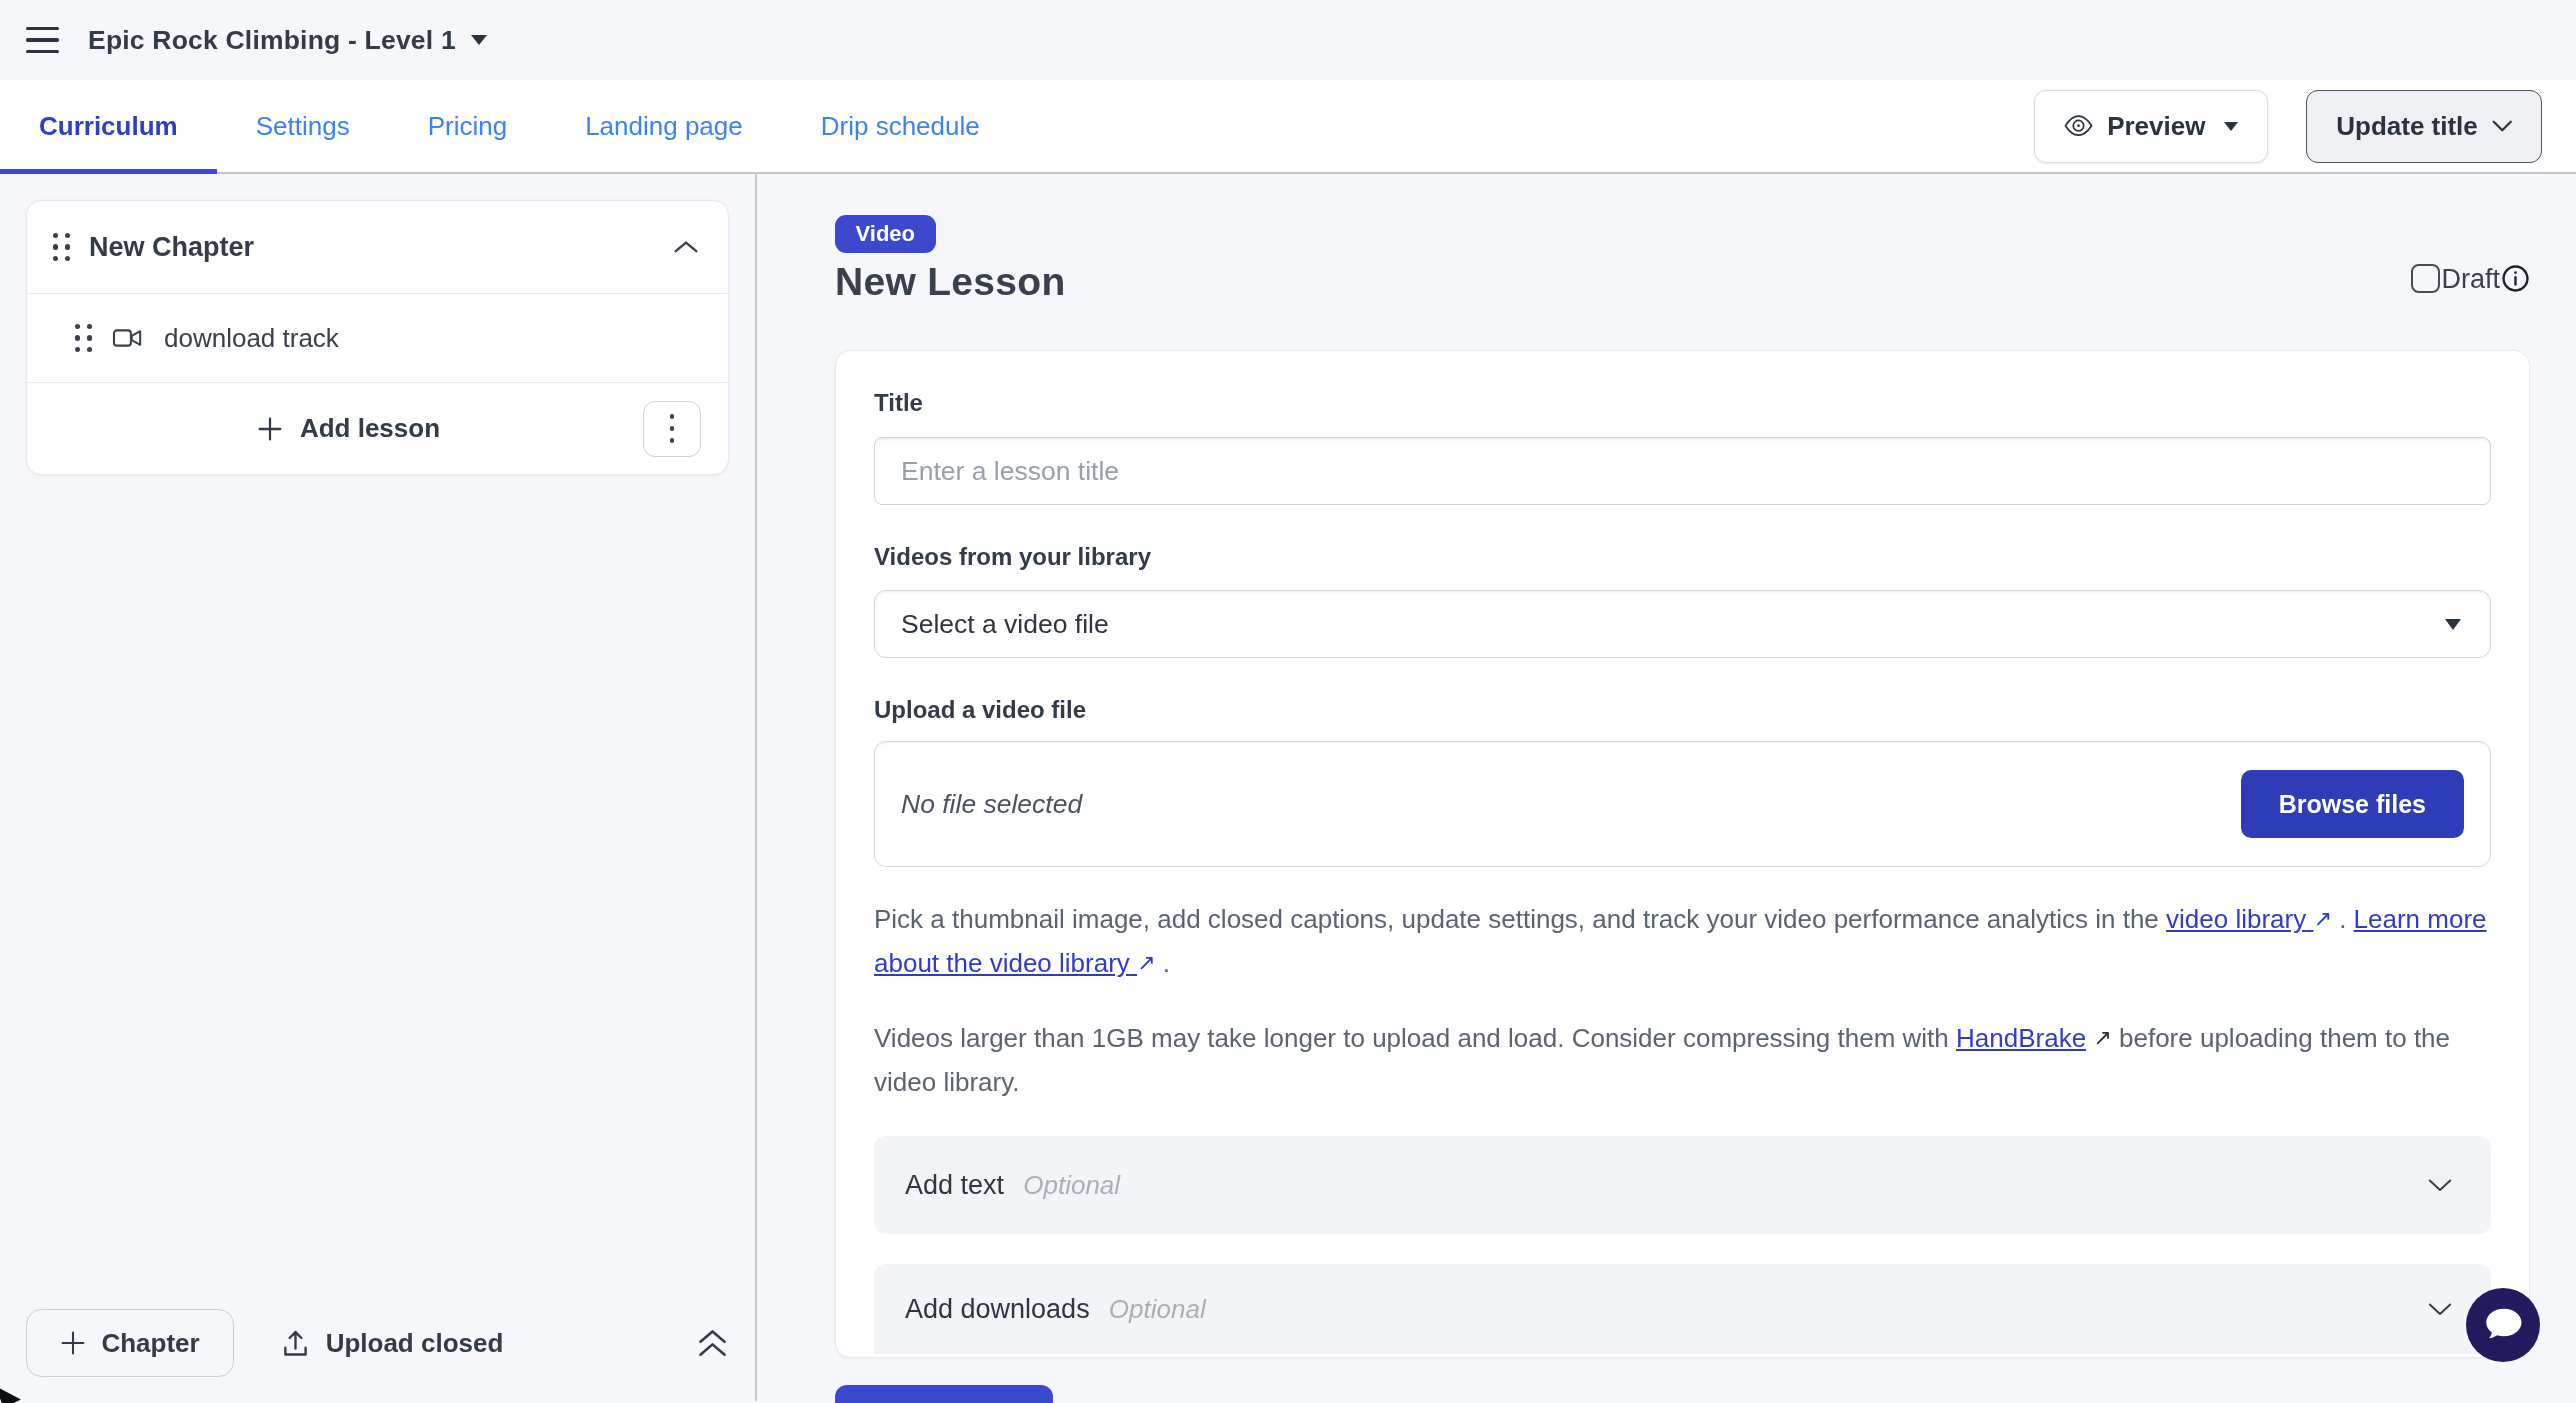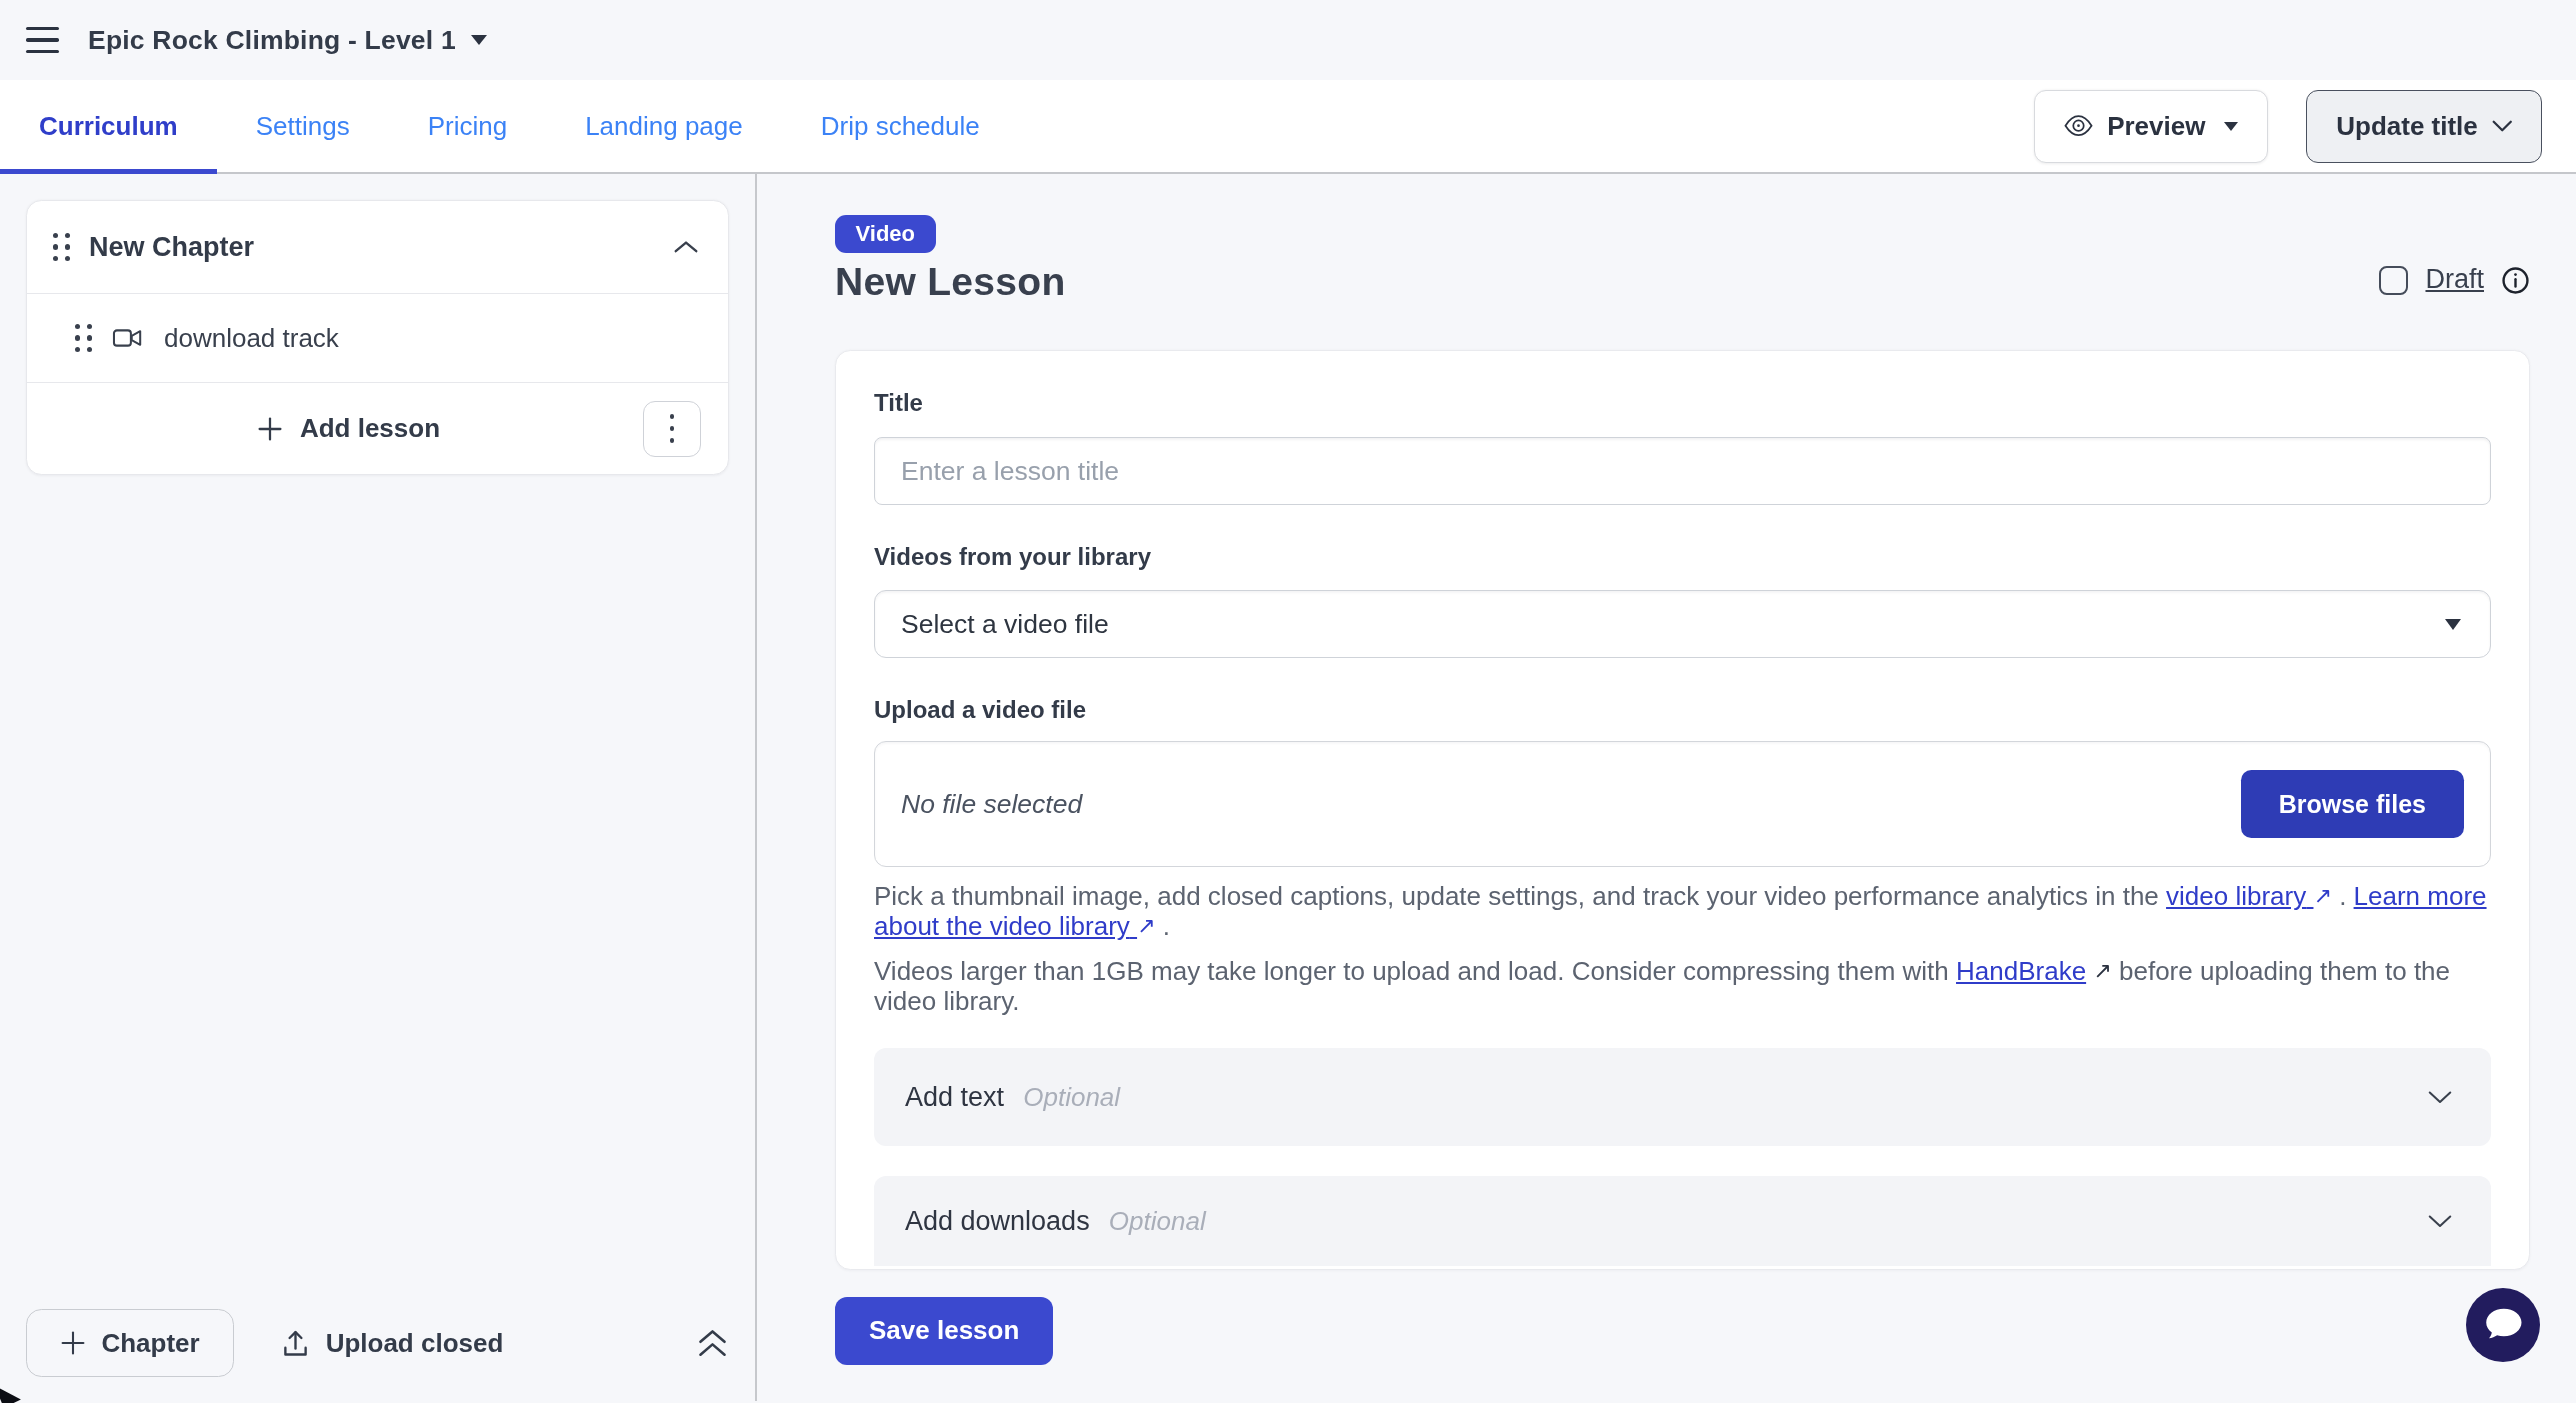--- a/index.html
+++ b/index.html
@@ -46,36 +46,36 @@
   .kebab-btn i{width:4.3px;height:4.3px;border-radius:50%;background:#39404d;}
   
   .sidebar-bottom{position:absolute;left:26px;right:26px;bottom:24px;display:flex;align-items:center;}
   .btn-chapter{height:68px;padding:0 33px;border:1.7px solid #c9ccd1;border-radius:15.4px;display:flex;align-items:center;gap:15.4px;font-size:26px;font-weight:700;color:#333b49;cursor:pointer;}
   .upload-content{display:flex;align-items:center;gap:17px;margin-left:48px;font-size:26px;font-weight:700;color:#333b49;cursor:pointer;}
   .collapse-all{margin-left:auto;cursor:pointer;display:flex;align-items:center;}
   
   .lesson-header{display:flex;align-items:flex-end;justify-content:space-between;margin-top:41px;}
   .badge{display:inline-block;background:#3b49cf;color:#fff;font-size:22px;font-weight:700;padding:6px 20.5px;border-radius:11px;}
   .lesson-h1{font-size:39px;font-weight:600;color:#39404e;margin-top:6.8px;letter-spacing:0.3px;}
-  .draft-group{display:flex;align-items:flex-end;gap:17px;margin-bottom:8.6px;text-decoration:underline;}
+  .draft-group{display:flex;align-items:flex-start;gap:1px;margin-bottom:8.6px;}
   .checkbox{width:29px;height:29px;border:2.6px solid #454c5a;border-radius:7.7px;background:transparent;cursor:pointer;}
   .draft-label{font-size:27px;color:#39404e;}
   
   .card{margin-top:46px;background:#fff;border:1.7px solid #e9eaee;border-radius:15.4px;box-shadow:0 0.9px 2.6px rgba(20,24,40,.04);padding:38px 38px 2.6px;width:1695px;}
   .field-label{font-size:24px;font-weight:700;color:#333b49;}
   .text-input{width:100%;height:68px;margin-top:20.5px;border:1.7px solid #cfd3d9;border-radius:8px;background:#fff;box-shadow:inset 0 1.7px 2.6px rgba(20,24,40,.06);font-size:26.5px;padding:0 26px;color:#39404d;font-family:inherit;outline:none;}
   .text-input::placeholder{color:#98a0ac;}
   .select-box{width:100%;height:68px;margin-top:19px;border:1.7px solid #cfd3d9;border-radius:12px;background:#fff;box-shadow:inset 0 1.7px 2.6px rgba(20,24,40,.05);display:flex;align-items:center;justify-content:space-between;padding:0 29px 0 26px;cursor:pointer;}
   .select-box .value{font-size:26.5px;color:#2e3540;}
   .select-caret{width:0;height:0;border-left:8.6px solid transparent;border-right:8.6px solid transparent;border-top:11px solid #2b3240;}
   .group{margin-top:38px;}
   .upload-box{margin-top:17px;height:126px;border:1.7px solid #d3d6db;border-radius:12px;box-shadow:inset 0 1.7px 2.6px rgba(20,24,40,.04);display:flex;align-items:center;justify-content:space-between;padding:0 26px;}
   .no-file{font-style:italic;font-size:26.5px;color:#4a5260;}
   .btn-browse{background:#2e3cb5;color:#fff;font-size:25px;font-weight:700;height:68px;padding:0 38px;border-radius:10.3px;border:none;cursor:pointer;font-family:inherit;}
-  .help{margin-top:15px;font-size:26px;line-height:28px;color:#5c6370;max-width:1626px;}
+  .help{margin-top:31px;font-size:26px;line-height:42px;color:#5c6370;max-width:1626px;}
   .help a{color:#2f3cc9;text-decoration:underline;cursor:pointer;}
   .ext{font-size:22px;text-decoration:none;display:inline-block;transform:translateY(-1.7px);}
   .ext.blue{color:#2f3cc9;}
   .ext.dark{color:#2b3240;}
   .collapse-section{margin-top:33px;background:#f3f4f7;border-radius:12px;height:98px;display:flex;align-items:center;justify-content:space-between;padding:0 38px 0 31px;cursor:pointer;}
   .collapse-section.last{margin-top:30px;height:90px;border-bottom-left-radius:0;border-bottom-right-radius:0;}
   .cs-label{font-size:27px;font-weight:500;color:#2f3542;}
   .cs-optional{font-size:26px;font-style:italic;color:#a9aeb9;margin-left:15.4px;}
   .btn-save{margin-top:27px;background:#3b49cf;color:#fff;font-size:26px;font-weight:700;height:68px;padding:0 34px;border-radius:12px;border:none;cursor:pointer;font-family:inherit;}
   

